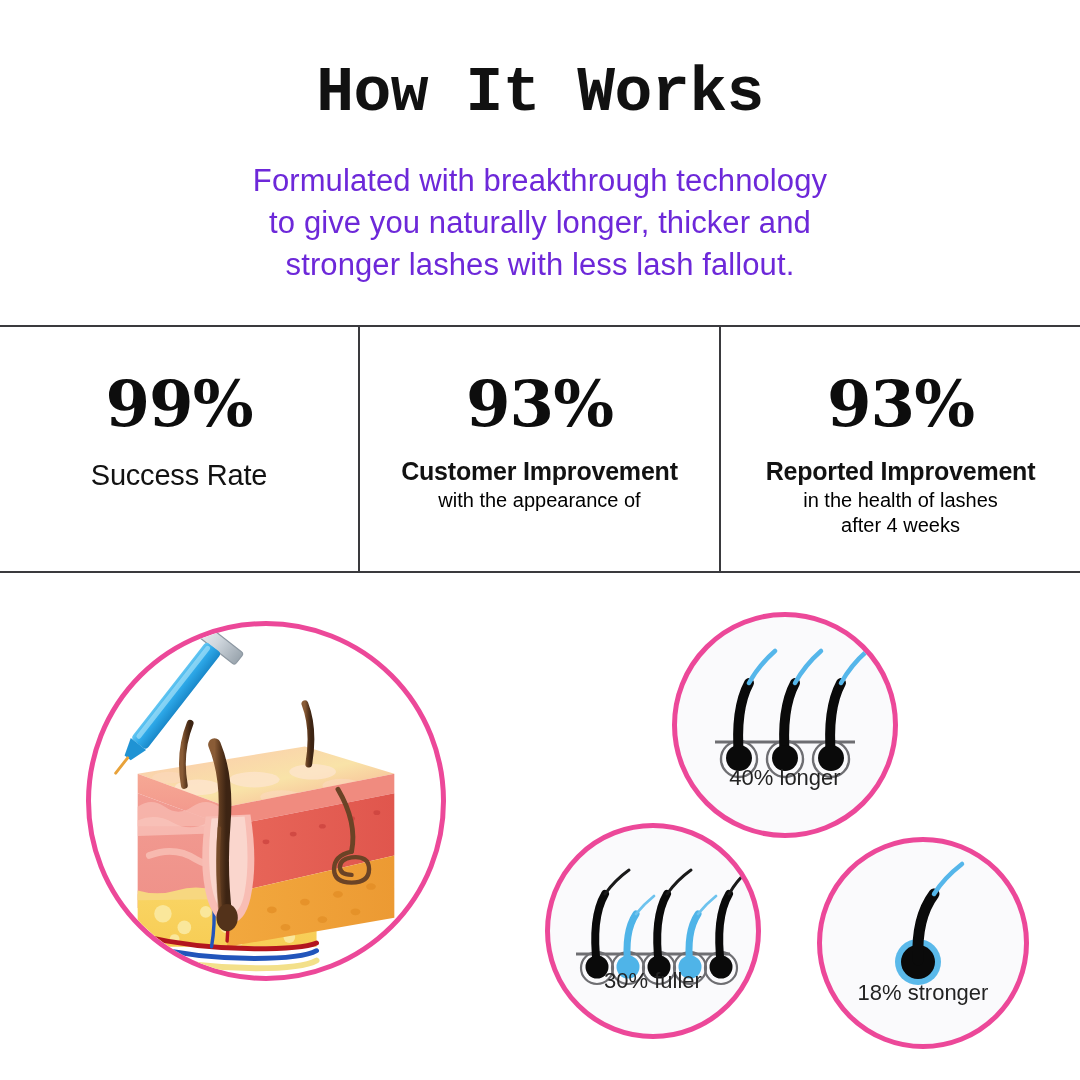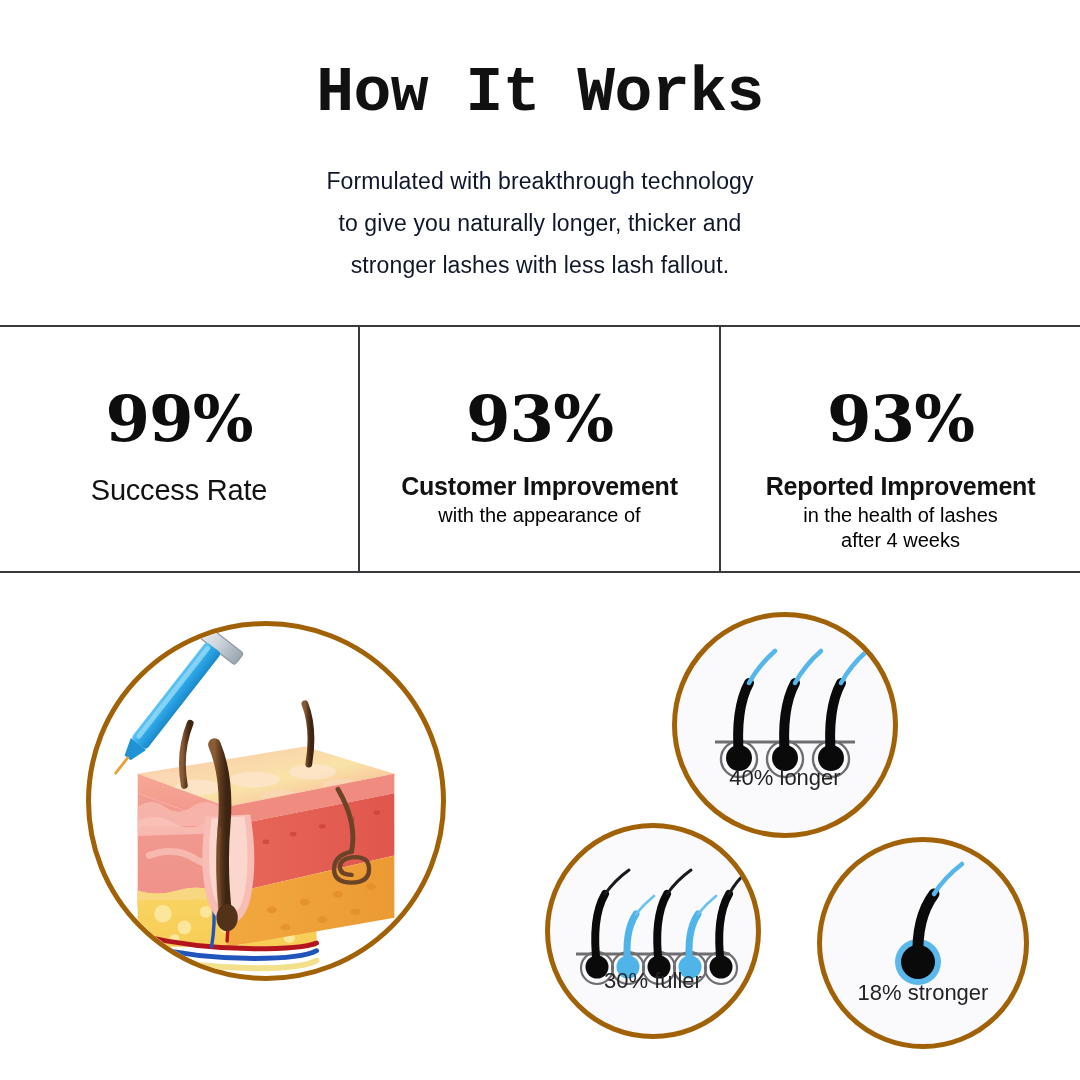--- a/index.html
+++ b/index.html
@@ -9,33 +9,33 @@
   
   #header { position:absolute; left:0; top:0; width:1080px; height:320px; }
   #page-title {
     position:absolute; left:0; top:62px; width:1080px; text-align:center;
     font-family:Liberation Mono, monospace; font-weight:bold;
     font-size:63px; letter-spacing:-0.5px; color:#111111; line-height:1.0;
   }
   #subtitle {
     position:absolute; left:0; top:160px; width:1080px; text-align:center;
     font-family:"Liberation Sans", sans-serif; font-weight:300;
-    font-size:23px; line-height:42px; color:#0f172a; letter-spacing:0.1px;
+    font-size:31px; line-height:42px; color:#6d28d9; letter-spacing:0.1px;
   }
   #subtitle .sline { display:block; }
 
   
   #stats-band {
     position:absolute; left:0; top:325px; width:1080px; height:248px;
     border-top:2px solid #3a3a3e; border-bottom:2px solid #3a3a3e;
     display:flex;
   }
   .stat-cell {
     position:relative; display:flex; flex-direction:column;
-    align-items:center; justify-content:flex-start; padding-top:59px;
+    align-items:center; justify-content:flex-start; padding-top:44px;
     text-align:center;
   }
   #stat-cell-0 { width:358px; }
   #stat-cell-1 { width:361px; border-left:2px solid #3a3a3e; }
   #stat-cell-2 { width:361px; border-left:2px solid #3a3a3e; }
 
   .stat-value {
     font-family:"DejaVu Serif", serif; font-weight:bold;
     font-size:64px; line-height:66px; color:#0d0d0d; letter-spacing:-1px;
   }
@@ -49,21 +49,21 @@
     font-family:"Liberation Sans", sans-serif; font-weight:400;
     font-size:20px; line-height:25px; color:#000000; margin-top:2px;
   }
   .stat-sub .sline { display:block; }
 
   
   #visuals { position:absolute; left:0; top:575px; width:1080px; height:505px; }
 
   .circle-frame {
     position:absolute; border-radius:50%;
-    border:5px solid #a16207; background:#fafafc; overflow:hidden;
+    border:5px solid #ec4899; background:#fafafc; overflow:hidden;
   }
   #skin-circle   { left:86px;  top:46px;  width:360px; height:360px; background:#ffffff; }
   #icon-longer   { left:672px; top:37px;  width:226px; height:226px; }
   #icon-fuller   { left:545px; top:248px; width:216px; height:216px; }
   #icon-stronger { left:817px; top:262px; width:212px; height:212px; }
 
   .icon-caption {
     position:absolute; left:0; width:100%; text-align:center;
     font-family:"Liberation Sans", sans-serif; font-weight:400;
     color:#232323;

